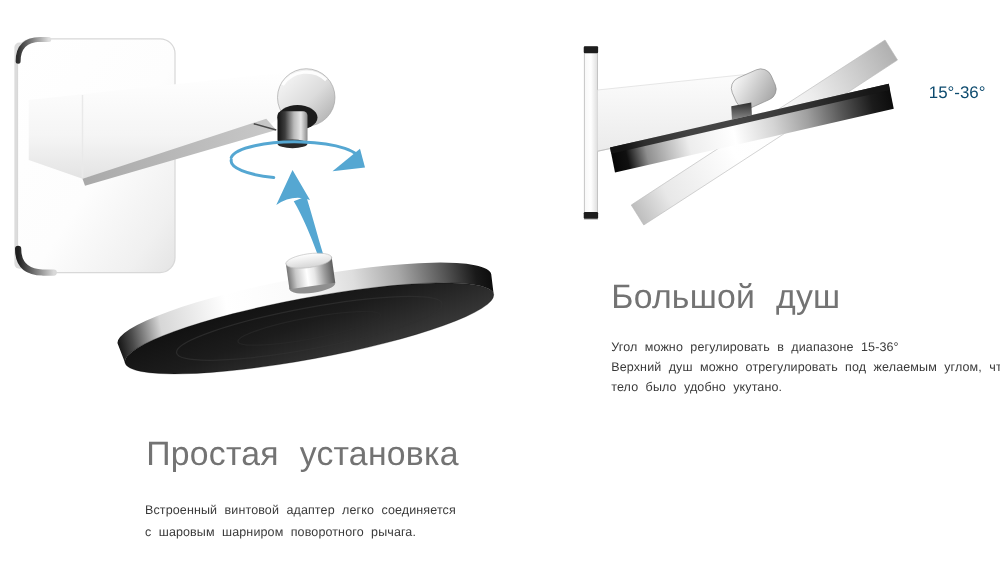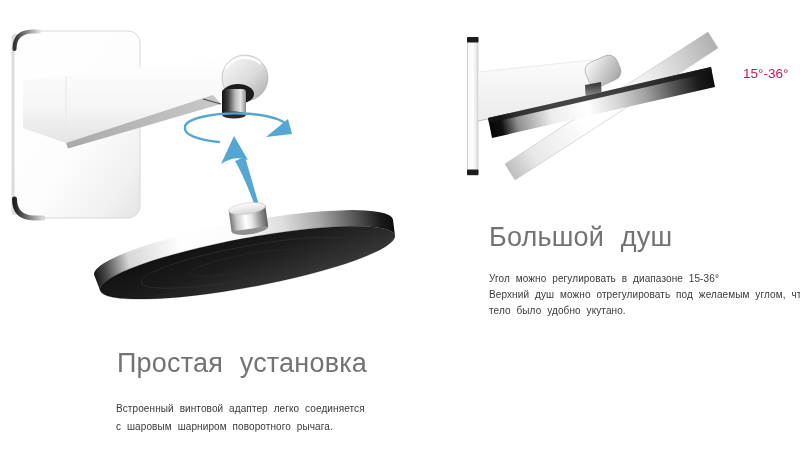--- a/index.html
+++ b/index.html
@@ -12,21 +12,21 @@
     font-size:27px;color:#737373;font-weight:400;
     letter-spacing:0.2px;word-spacing:9px;white-space:nowrap;
   }
   .body-text{
     font-size:10px;color:#3a3a3a;font-weight:400;
     word-spacing:3px;letter-spacing:0.1px;white-space:nowrap;
   }
   .body-text.lh-right{line-height:16px;}
   .body-text.lh-left{line-height:18px;}
   .angle-label{
-    font-size:13.5px;color:#be185d;font-weight:400;white-space:nowrap;
+    font-size:13.5px;color:#0c4a6e;font-weight:400;white-space:nowrap;
   }
   svg{display:block;}
 </style>
 </head>
 <body>
 
 <div class="stage">
 
   <svg class="abs" style="left:5px;top:15px;" width="400" height="330" viewBox="0 0 400 330">
     <defs>

